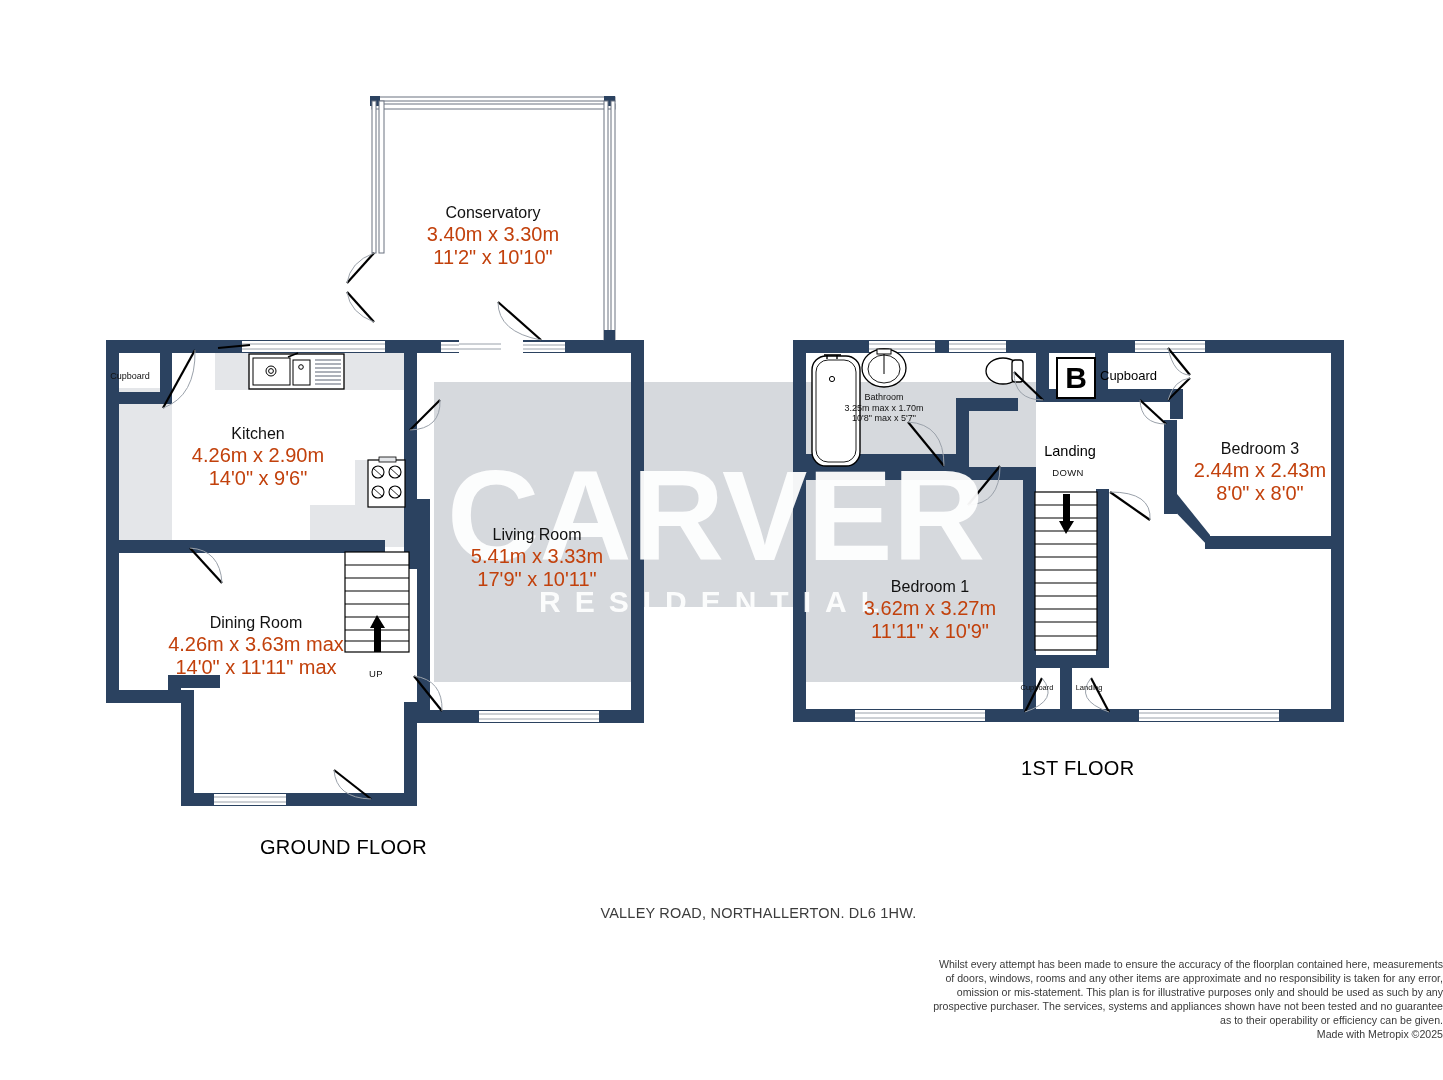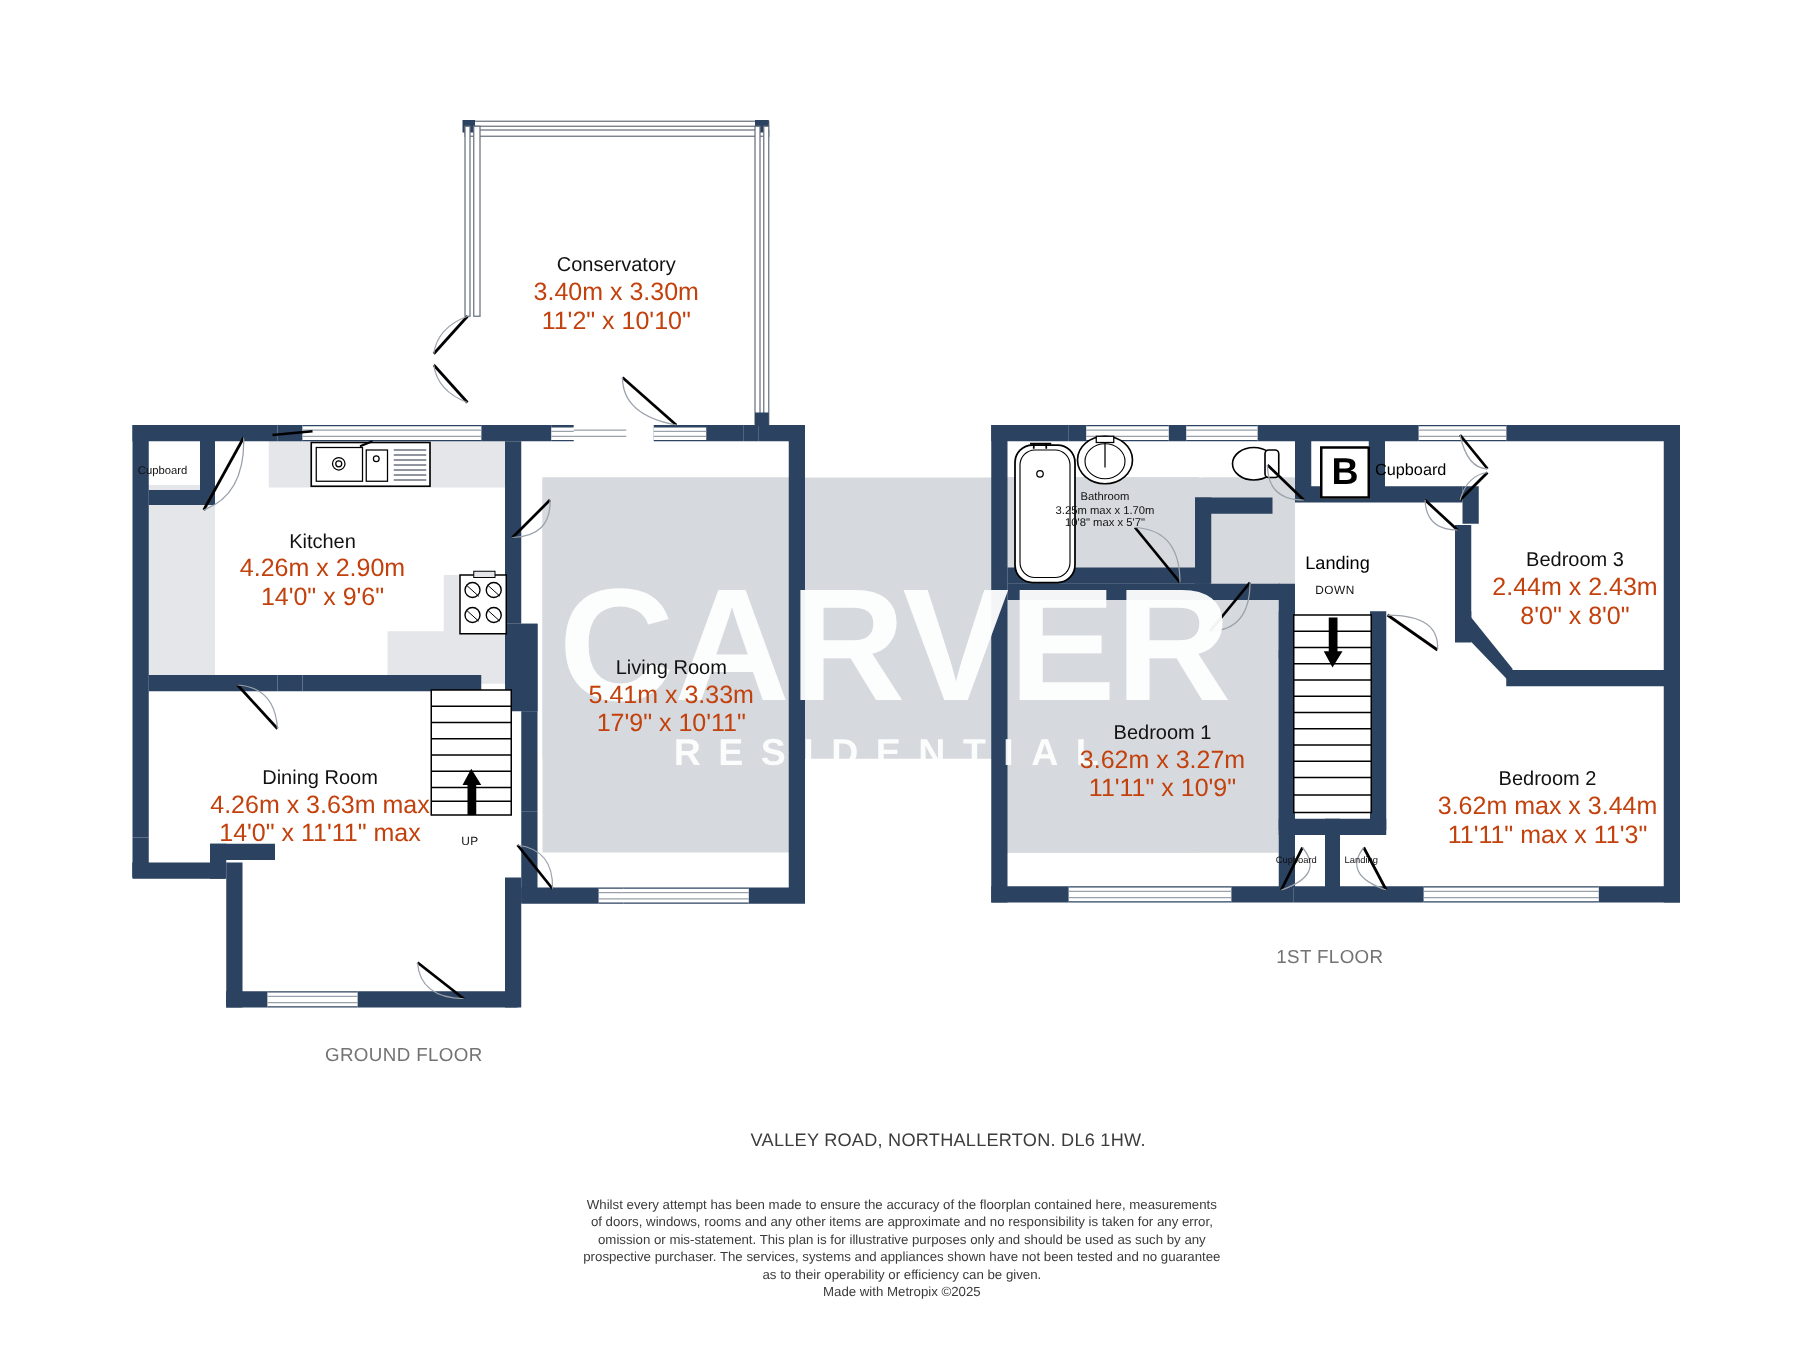--- a/index.html
+++ b/index.html
@@ -13,23 +13,23 @@
   }
   #stage{position:absolute;left:0;top:0;width:1443px;height:1080px;}
   svg#plan{position:absolute;left:0;top:0;width:1443px;height:1080px;display:block;}
 
   .lbl{position:absolute;text-align:center;white-space:nowrap;line-height:1.18;}
   .roomname{font-size:16px;color:#111;}
   .roomdim{font-size:20px;color:#c2410c;}
   .small{font-size:9px;color:#111;}
   .tiny{font-size:7.5px;color:#111;}
   .dirlbl{font-size:9.5px;color:#111;letter-spacing:.4px;text-align:center;}
-  .floorlbl{position:absolute;font-size:15px;color:#737373;letter-spacing:.3px;white-space:nowrap;}
+  .floorlbl{position:absolute;font-size:20px;color:#000000;letter-spacing:.3px;white-space:nowrap;}
   .addr{position:absolute;font-size:14.5px;color:#3c3c3c;letter-spacing:.2px;white-space:nowrap;text-align:center;width:100%;}
-  .disc{position:absolute;left:0;width:100%;text-align:center;font-size:10.6px;color:#3a3a3a;line-height:1.33;}
+  .disc{position:absolute;left:0;width:100%;text-align:right;font-size:10.6px;color:#3a3a3a;line-height:1.33;}
   .boilerbox{
     position:absolute;border:2px solid #000;background:#fff;
     display:flex;align-items:center;justify-content:center;
     font-size:30px;font-weight:bold;line-height:1;color:#000;
   }
 </style>
 </head>
 <body>
 
 <div id="stage">
@@ -432,25 +432,20 @@
   <div class="lbl" style="left:1010px;top:443px;width:120px;font-size:14.5px;">Landing</div>
 
   <div class="lbl dirlbl" style="left:1036px;top:467px;width:64px;">DOWN</div>
 
   <div class="lbl" style="left:832px;top:578px;width:196px;">
     <div class="roomname">Bedroom 1</div>
     <div class="roomdim">3.62m  x 3.27m</div>
     <div class="roomdim">11'11"  x 10'9"</div>
   </div>
 
-  <div class="lbl" style="left:1138px;top:615px;width:200px;">
-    <div class="roomname">Bedroom 2</div>
-    <div class="roomdim">3.62m max x 3.44m</div>
-    <div class="roomdim">11'11" max x 11'3"</div>
-  </div>
 
   <div class="lbl tiny" style="left:1006px;top:684px;width:62px;">Cupboard</div>
   <div class="lbl tiny" style="left:1058px;top:684px;width:62px;">Landing</div>
 
   <div class="floorlbl" style="left:260px;top:836px;">GROUND FLOOR</div>
   <div class="floorlbl" style="left:1021px;top:757px;">1ST FLOOR</div>
 
   <div class="addr" style="top:905px;left:0;margin-left:37px;">VALLEY ROAD, NORTHALLERTON. DL6 1HW.</div>
 
   <div class="disc" style="top:957px;">

